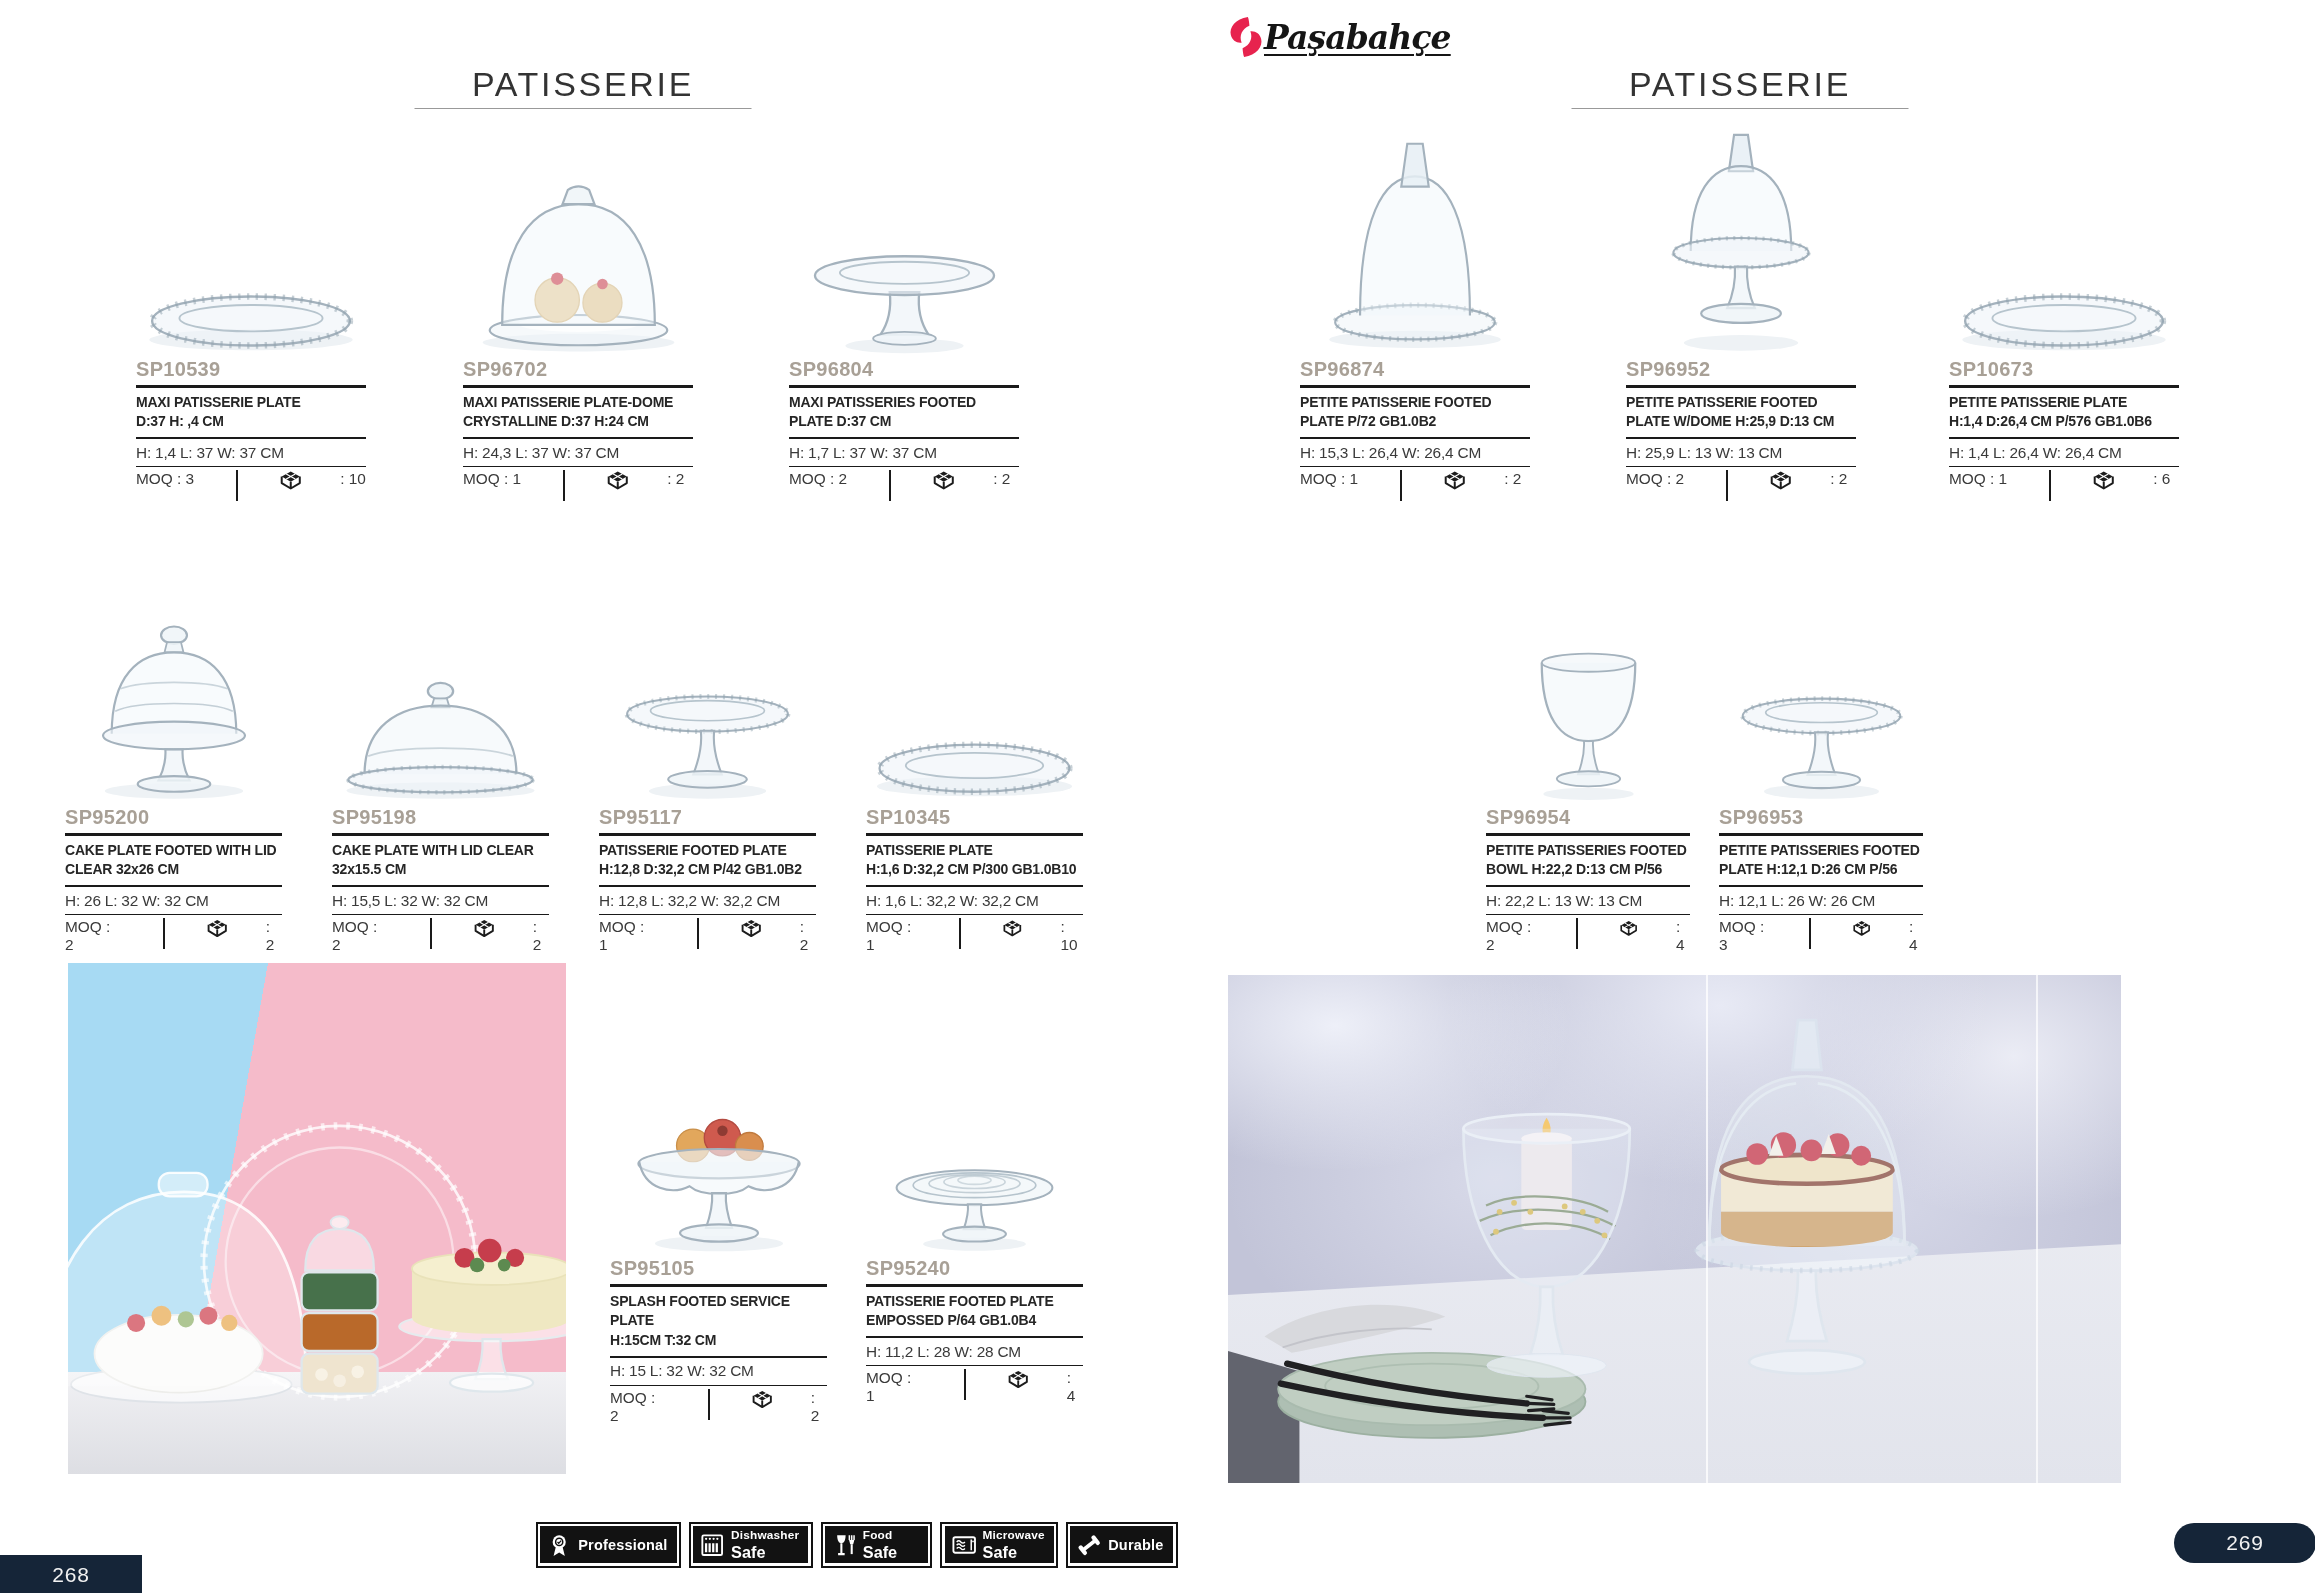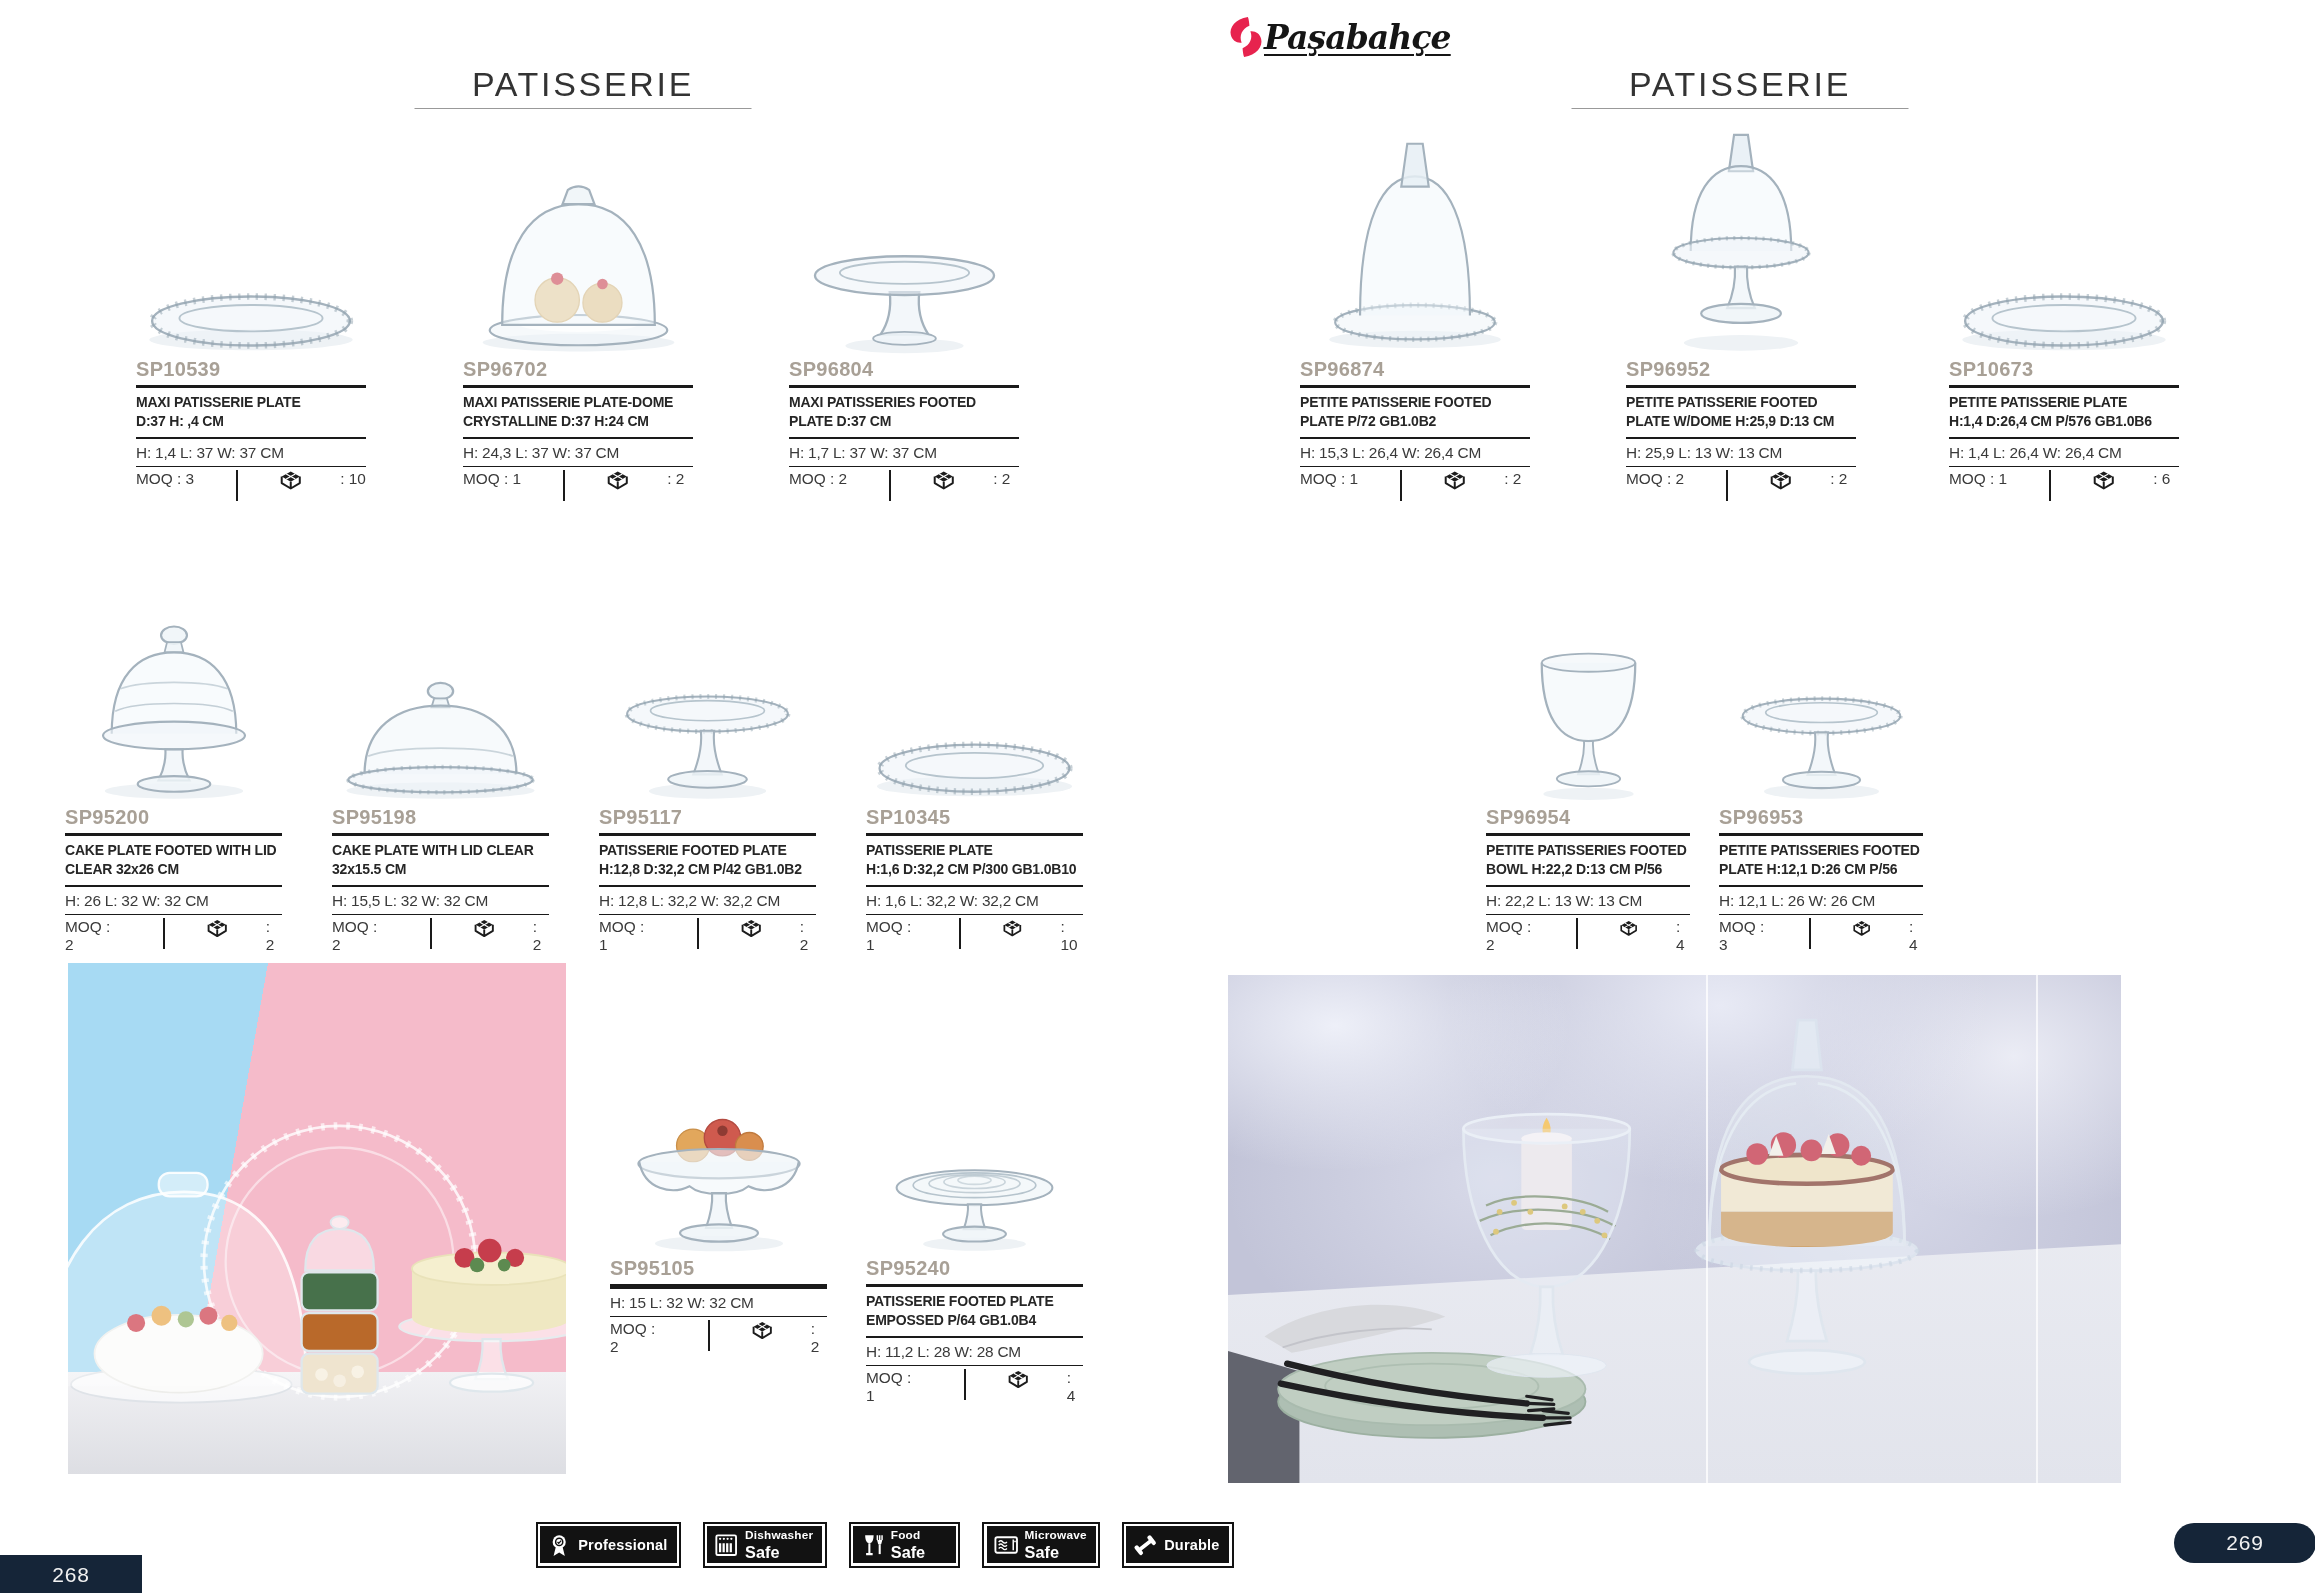--- a/index.html
+++ b/index.html
@@ -40,21 +40,21 @@
      radial-gradient(271px 199px at 30% 40%,rgba(230,232,244,.6),rgba(230,232,244,0)),
      radial-gradient(253px 181px at 75% 45%,rgba(226,228,242,.55),rgba(226,228,242,0)),
      #c2c4d8;}
   .photoR .cloth{position:absolute;inset:0;background:linear-gradient(180deg,#f0f1f6,#e2e4ec);
           clip-path:polygon(0 63%,100% 53%,100% 100%,0 100%);}
   .photoR .wedge{position:absolute;inset:0;background:#62646e;
           clip-path:polygon(0 74%,8% 78%,8% 100%,0 100%);}
   .photoR .fold1{position:absolute;top:0;bottom:0;left:478px;width:1.8px;background:rgba(255,255,255,.75);}
   .photoR .fold2{position:absolute;top:0;bottom:0;left:808px;width:1.8px;background:rgba(255,255,255,.7);}
   
-  .badgebar{position:absolute;left:536px;top:1522px;display:flex;gap:22px;align-items:flex-end;}
+  .badgebar{position:absolute;left:536px;top:1522px;display:flex;gap:8px;align-items:flex-end;}
   .badge{border:2.3px solid #121212;background:#fff;padding:2.3px;}
   .badge .inner{background:#121212;color:#fff;display:flex;align-items:center;gap:6.3px;
                 padding:3.6px 9px 3.6px 7.2px;min-width:87px;height:30px;}
   .badge svg{width:24.4px;height:24.4px;flex:0 0 auto;}
   .btxt{display:flex;flex-direction:column;justify-content:center;line-height:1;}
   .b1{font-size:11.8px;font-weight:700;letter-spacing:0.2px;}
   .b2{font-size:16.3px;font-weight:700;margin-top:2px;}
   .b2:empty{display:none;}
   .badge.one .b1{font-size:14.5px;}
   
@@ -487,20 +487,21 @@
 </div>
 
 <div class="card w240" style="left:610px;top:1042px">
   <div class="imgbox" style="height:212px">
     <svg width="208" height="191" viewBox="0 0 240 220">
           <use href="#g-splash"></use>
         </svg>
       </div>
   <div class="code">SP95105</div>
   <div class="r4"></div>
+  <div class="pname"><span>SPLASH FOOTED SERVICE PLATE</span><br><span>H:15CM T:32 CM</span></div>
   <div class="r3"></div>
   <div class="dims">H: 15 L: 32 W: 32 CM</div>
   <div class="r2"></div>
   <div class="moq">
         <span>MOQ : 2</span>
         <span class="v"></span>
         <svg width="23.5" height="20" viewBox="0 0 26 22">
           <use href="#i-box"></use>
         </svg>
         <span>: 2</span>

